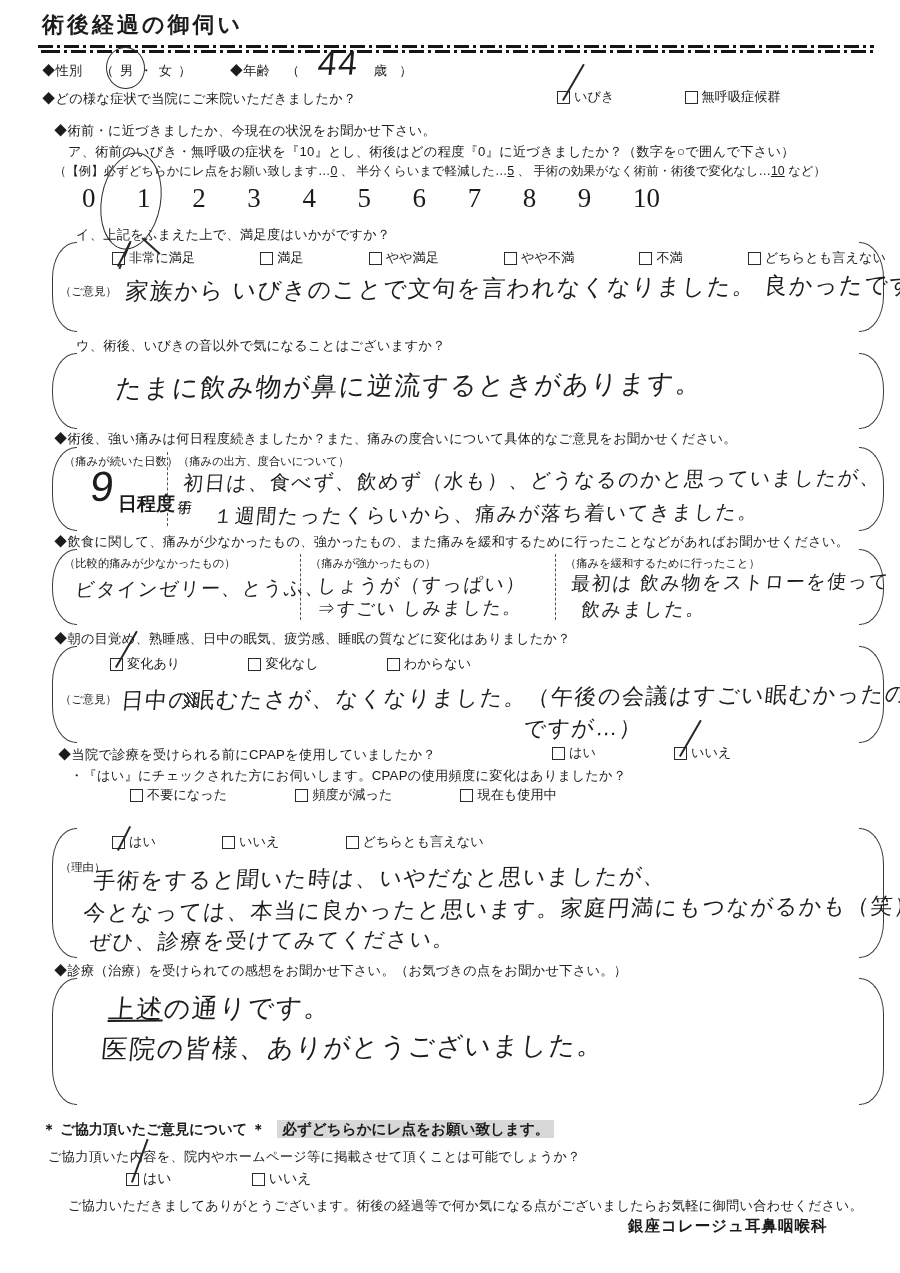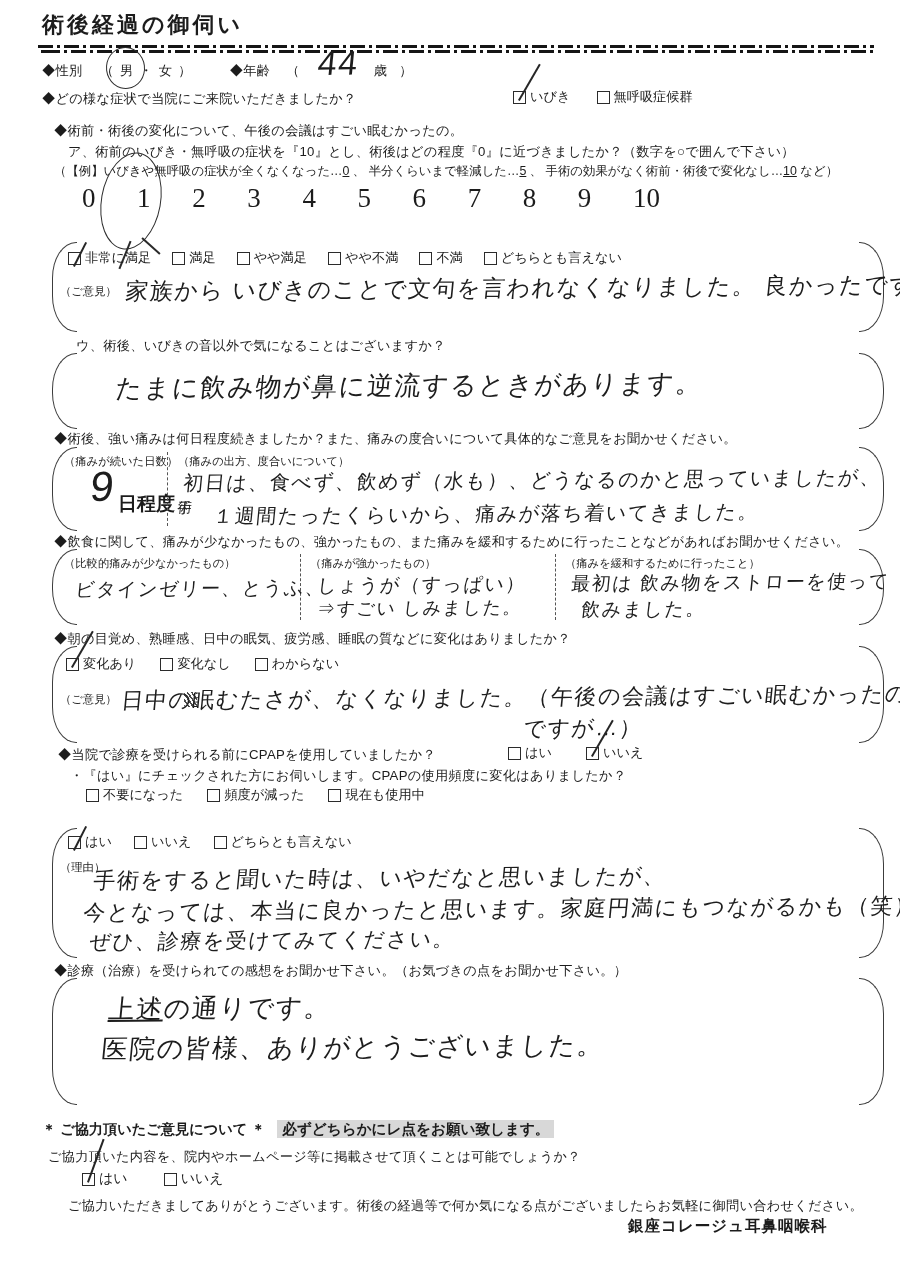--- a/index.html
+++ b/index.html
@@ -10,21 +10,21 @@
   .abs{position:absolute;}
   .q{font-size:13.2px;letter-spacing:.3px;white-space:nowrap;}
   .sub{font-size:12.4px;white-space:nowrap;}
   .plabel{font-size:11.3px;color:#222;white-space:nowrap;}
   .title{font-size:22px;font-weight:bold;letter-spacing:3px;white-space:nowrap;}
   .u{text-decoration:underline;}
   
   .rule-line{height:2.6px;background:repeating-linear-gradient(90deg,#151515 0 15px,transparent 15px 19px,#151515 19px 22px,transparent 22px 26px);}
   .rule-line.second{margin-top:2.4px;background-position:7px 0;}
   
-  .opt{display:inline-flex;align-items:center;white-space:nowrap;font-size:13.2px;}
+  .opt{display:inline-flex;align-items:center;white-space:nowrap;font-size:13.2px;margin-left:44px;}
   .cb{display:inline-block;width:11px;height:11px;border:1.5px solid #2b2b2b;margin-right:4px;position:relative;background:#fff;}
   .cb.on::after{content:"";position:absolute;left:4px;top:-14px;width:1.9px;height:27px;background:#262626;transform:rotate(27deg);transform-origin:bottom left;}
   .cb.on.long::after{height:42px;top:-34px;transform:rotate(30deg);}
   .cb.on.xlong::after{height:46px;top:-38px;transform:rotate(20deg);}
   
   .bbox{position:absolute;}
   .bk{position:absolute;top:0;bottom:0;width:24px;border:1.6px solid #3c3c3c;}
   .bk.l{left:0;border-right:none;border-top-left-radius:24px 36px;border-bottom-left-radius:24px 36px;}
   .bk.r{right:0;border-left:none;border-top-right-radius:24px 36px;border-bottom-right-radius:24px 36px;}
   
@@ -71,42 +71,43 @@
     <span class="opt">
       <span class="cb long on"></span>
       <span>いびき</span>
     </span>
     <span class="opt">
       <span class="cb"></span>
       <span>無呼吸症候群</span>
     </span>
   </div>
 
-  <div class="abs q" style="left:54px;top:122px;">◆術前・術後の変化について、午後の会議はすごい眠むかったの。</div>
+  <div class="abs q" style="left:54px;top:122px;">◆術前・に近づきましたか、今現在の状況をお聞かせ下さい。</div>
   <div class="abs q" style="left:68px;top:143px;">ア、術前のいびき・無呼吸の症状を『10』とし、術後はどの程度『0』に近づきましたか？（数字を○で囲んで下さい）</div>
   <div class="abs sub" style="left:54px;top:163px;">
-    <span>（【例】いびきや無呼吸の症状が全くなくなった…</span><span class="u">0</span><span> 、 半分くらいまで軽減した…</span><span class="u">5</span><span> 、 手術の効果がなく術前・術後で変化なし…</span><span class="u">10</span><span> など）</span>
+    <span>（【例】必ずどちらかにレ点をお願い致します…</span><span class="u">0</span><span> 、 半分くらいまで軽減した…</span><span class="u">5</span><span> 、 手術の効果がなく術前・術後で変化なし…</span><span class="u">10</span><span> など）</span>
   </div>
   <div class="abs" style="left:82px;top:183px;width:578px;display:flex;justify-content:space-between;">
     <span class="scale-num">0</span>
     <span class="scale-num">1</span>
     <span class="scale-num">2</span>
     <span class="scale-num">3</span>
     <span class="scale-num">4</span>
     <span class="scale-num">5</span>
     <span class="scale-num">6</span>
     <span class="scale-num">7</span>
     <span class="scale-num">8</span>
     <span class="scale-num">9</span>
     <span class="scale-num">10</span>
   </div>
   <div class="circle-mark" style="left:101px;top:152px;width:58px;height:96px;transform:rotate(10deg);"></div>
   <div class="stroke" style="left:150px;top:234px;width:1.9px;height:24px;transform:rotate(-48deg);"></div>
   <div class="stroke" style="left:124px;top:240px;width:1.9px;height:30px;transform:rotate(22deg);"></div>
 
+  <div class="abs q" style="left:76px;top:226px;">イ、上記をふまえた上で、満足度はいかがですか？</div>
   <div class="bbox" style="left:52px;top:242px;width:832px;height:90px;">
     <div class="bk l"></div>
     <div class="bk r"></div>
     <div class="abs" style="left:16px;top:7px;display:flex;gap:21px;">
       <span class="opt">
           <span class="cb on"></span>
           <span>非常に満足</span>
         </span>
       <span class="opt">
           <span class="cb"></span>

